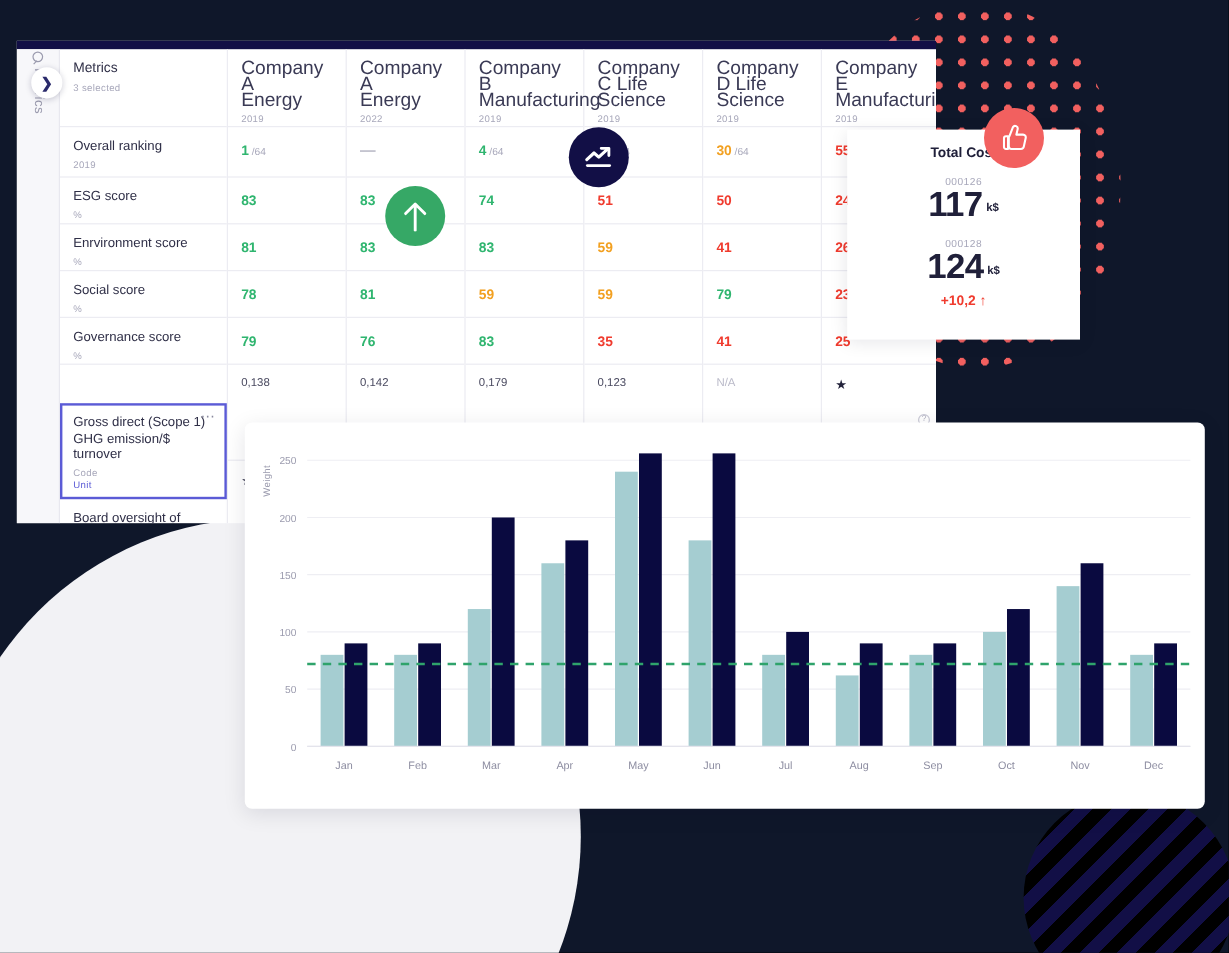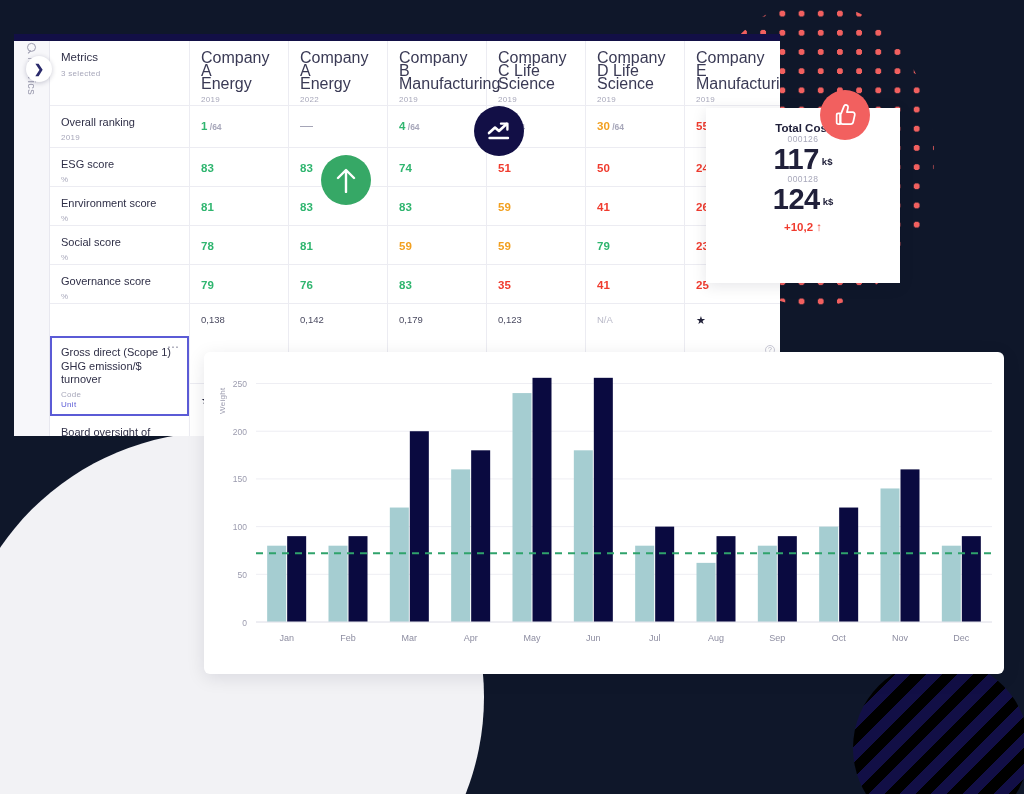--- a/index.html
+++ b/index.html
@@ -90,21 +90,21 @@
 
   .hdr-name { font-size: 16px; color: #3a3a55; line-height: 13px; }
   .hdr-sub  { font-size: 8px; color: #a7a7ba; margin-top: 5px; letter-spacing:.3px;}
   .m-title  { font-size: 11px; color: #2f2f47; line-height: 13.5px; }
   .m-sub    { font-size: 8px; color: #a7a7ba; margin-top: 3px; letter-spacing:.3px;}
   .m-unit   { font-size: 8px; color: #5b5bd6; margin-top: 1px; letter-spacing:.3px;}
 
   .val { font-size: 11.5px; font-weight: 700; }
   .val-plain { font-size: 9.5px; font-weight: 400; color: #4a4a60; }
   .val-na { font-size: 9.5px; color: #b9b9c8; }
-  .denom { font-size: 8.5px; font-weight: 700; color: #a7a7ba; }
+  .denom { font-size: 8.5px; font-weight: 400; color: #a7a7ba; }
   .dash { color:#9a9aae; font-size: 13px; }
   .g { color: #2fb56f; }
   .o { color: #f2a020; }
   .r { color: #f03b2e; }
   .stars { font-size: 11px; color: #22223a; letter-spacing: 3px; }
   .qmark {
     position: absolute; right: 8px; bottom: 5px;
     width: 10px; height: 10px; border-radius: 50%;
     border: 1px solid #c9c9d6; color: #b0b0c0;
     font-size: 7px; line-height: 8.5px; text-align: center;
@@ -121,21 +121,21 @@
 
   
   .cost-card {
     position: absolute; left: 706px; top: 108px;
     width: 194px; height: 175px; background: #fff; z-index: 8;
     box-shadow: 0 3px 14px rgba(10,10,40,.10);
     padding: 14px 16px;
     text-align: center;
   }
   .cost-title { font-size: 11.5px; font-weight: 700; color: #20203a; }
-  .cost-code { font-size: 8.5px; color: #a7a7ba; letter-spacing:.4px;}
+  .cost-code { font-size: 8.5px; color: #a7a7ba; margin-top: 12px; letter-spacing:.4px;}
   .cost-big { font-size: 29px; font-weight: 700; color: #20203a; line-height: 30px; letter-spacing:-.5px;}
   .cost-unit { font-size: 9.5px; font-weight: 700; color: #20203a; margin-left: 3px; vertical-align: 4px;}
   .cost-delta { font-size: 11.5px; font-weight: 700; color: #f03b2e; margin-top: 7px; }
 
   .badge-thumb {
     position: absolute; left: 820px; top: 90px;
     width: 50px; height: 50px; border-radius: 50%;
     background: #f2605f; z-index: 9;
     display: flex; align-items: center; justify-content: center;
   }

